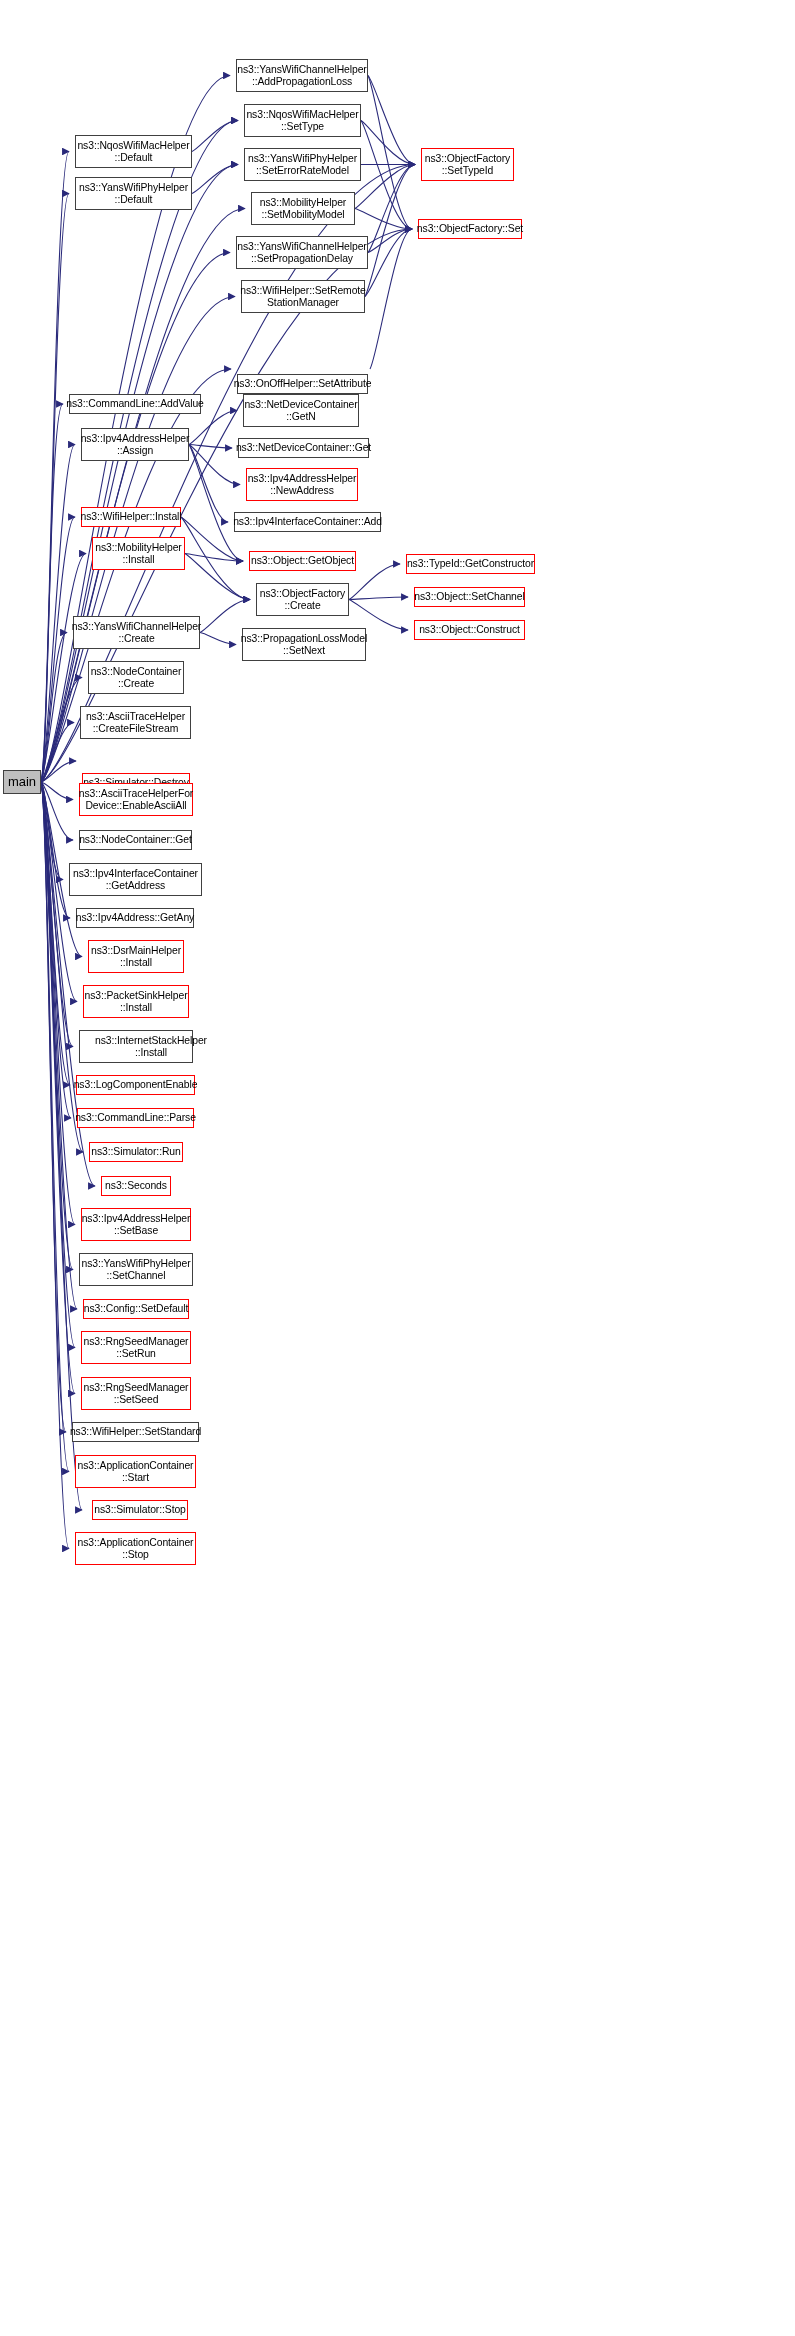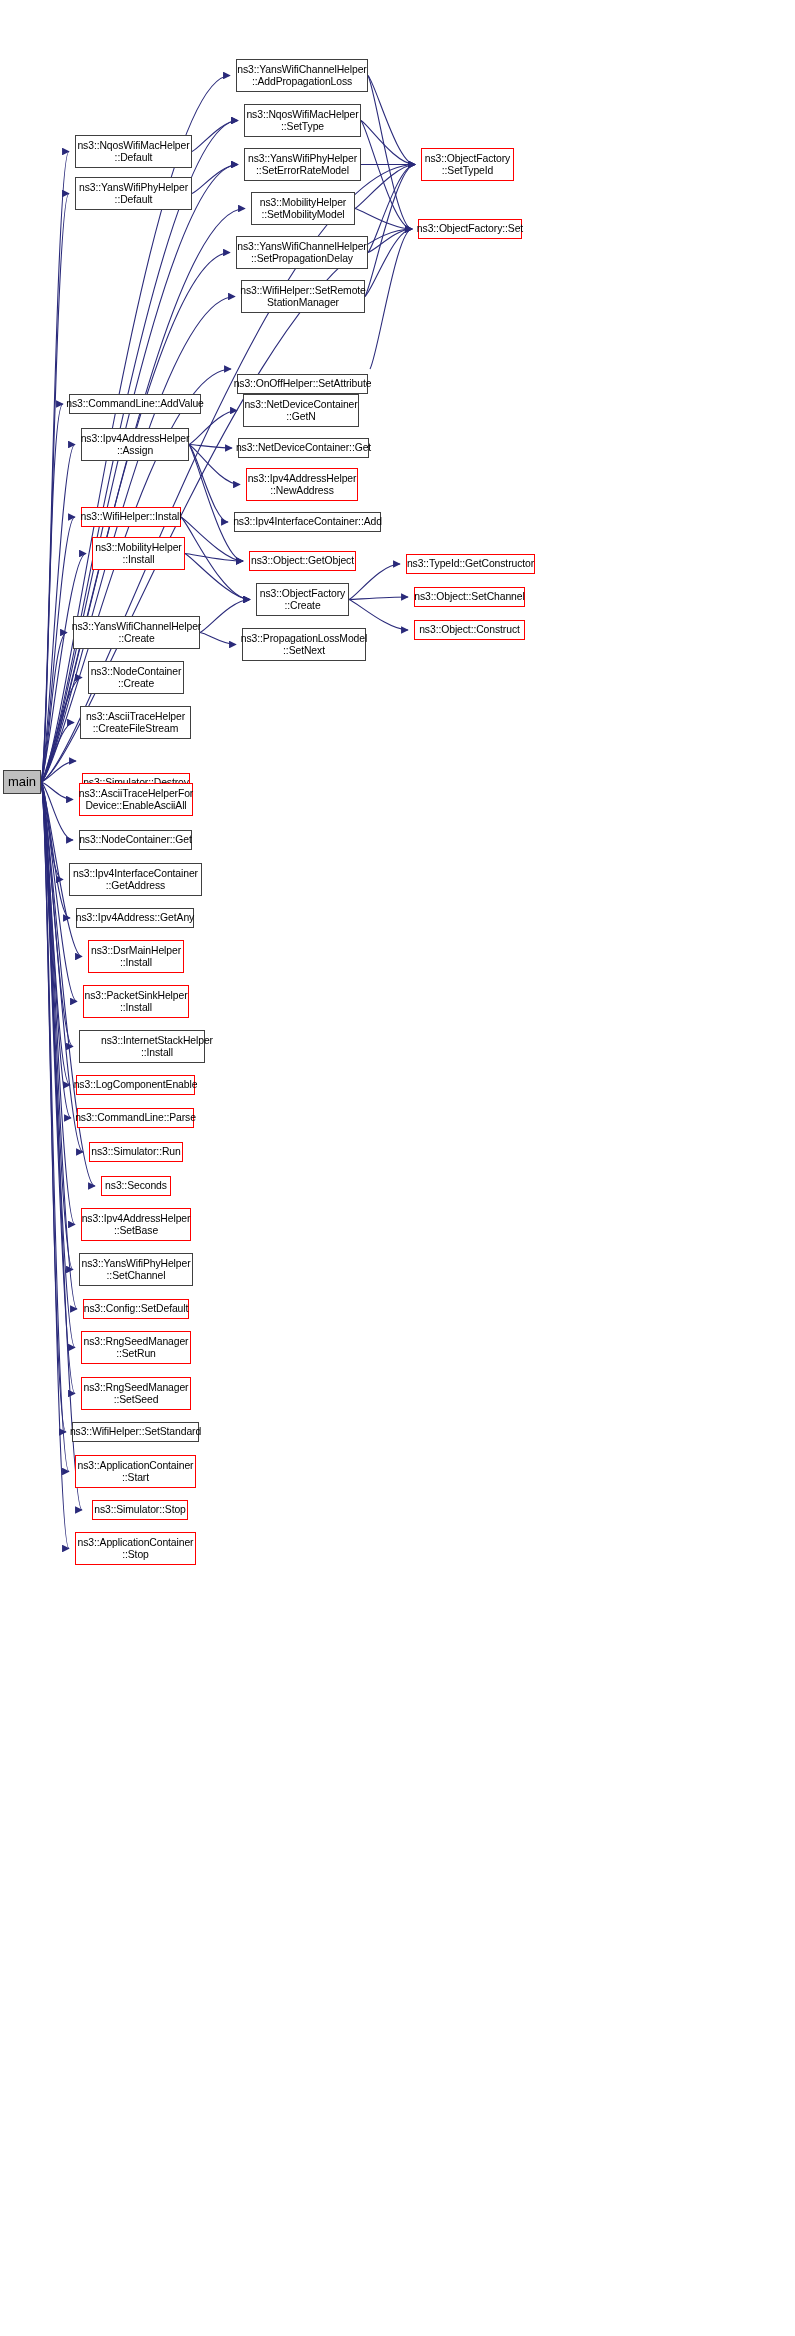--- a/index.html
+++ b/index.html
@@ -168,21 +168,21 @@
       <div class="node red" style="left: 79px; top: 783px; width: 114px; height: 33px;">ns3::AsciiTraceHelperFor
 Device::EnableAsciiAll</div>
       <div class="node" style="left: 79px; top: 830px; width: 113px; height: 20px;">ns3::NodeContainer::Get</div>
       <div class="node" style="left: 69px; top: 863px; width: 133px; height: 33px;">ns3::Ipv4InterfaceContainer
 ::GetAddress</div>
       <div class="node" style="left: 76px; top: 908px; width: 118px; height: 20px;">ns3::Ipv4Address::GetAny</div>
       <div class="node red" style="left: 88px; top: 940px; width: 96px; height: 33px;">ns3::DsrMainHelper
 ::Install</div>
       <div class="node red" style="left: 83px; top: 985px; width: 106px; height: 33px;">ns3::PacketSinkHelper
 ::Install</div>
-      <div class="node" style="left: 79px; top: 1030px; width: 126px; height: 33px; padding-left: 32px;">ns3::InternetStackHelper
+      <div class="node" style="left: 79px; top: 1030px; width: 114px; height: 33px; padding-left: 32px;">ns3::InternetStackHelper
 ::Install</div>
       <div class="node red" style="left: 76px; top: 1075px; width: 119px; height: 20px;">ns3::LogComponentEnable</div>
       <div class="node red" style="left: 77px; top: 1108px; width: 117px; height: 20px;">ns3::CommandLine::Parse</div>
       <div class="node red" style="left: 89px; top: 1142px; width: 94px; height: 20px;">ns3::Simulator::Run</div>
       <div class="node red" style="left: 101px; top: 1176px; width: 70px; height: 20px;">ns3::Seconds</div>
       <div class="node red" style="left: 81px; top: 1208px; width: 110px; height: 33px;">ns3::Ipv4AddressHelper
 ::SetBase</div>
       <div class="node" style="left: 79px; top: 1253px; width: 114px; height: 33px;">ns3::YansWifiPhyHelper
 ::SetChannel</div>
       <div class="node red" style="left: 83px; top: 1299px; width: 106px; height: 20px;">ns3::Config::SetDefault</div>

